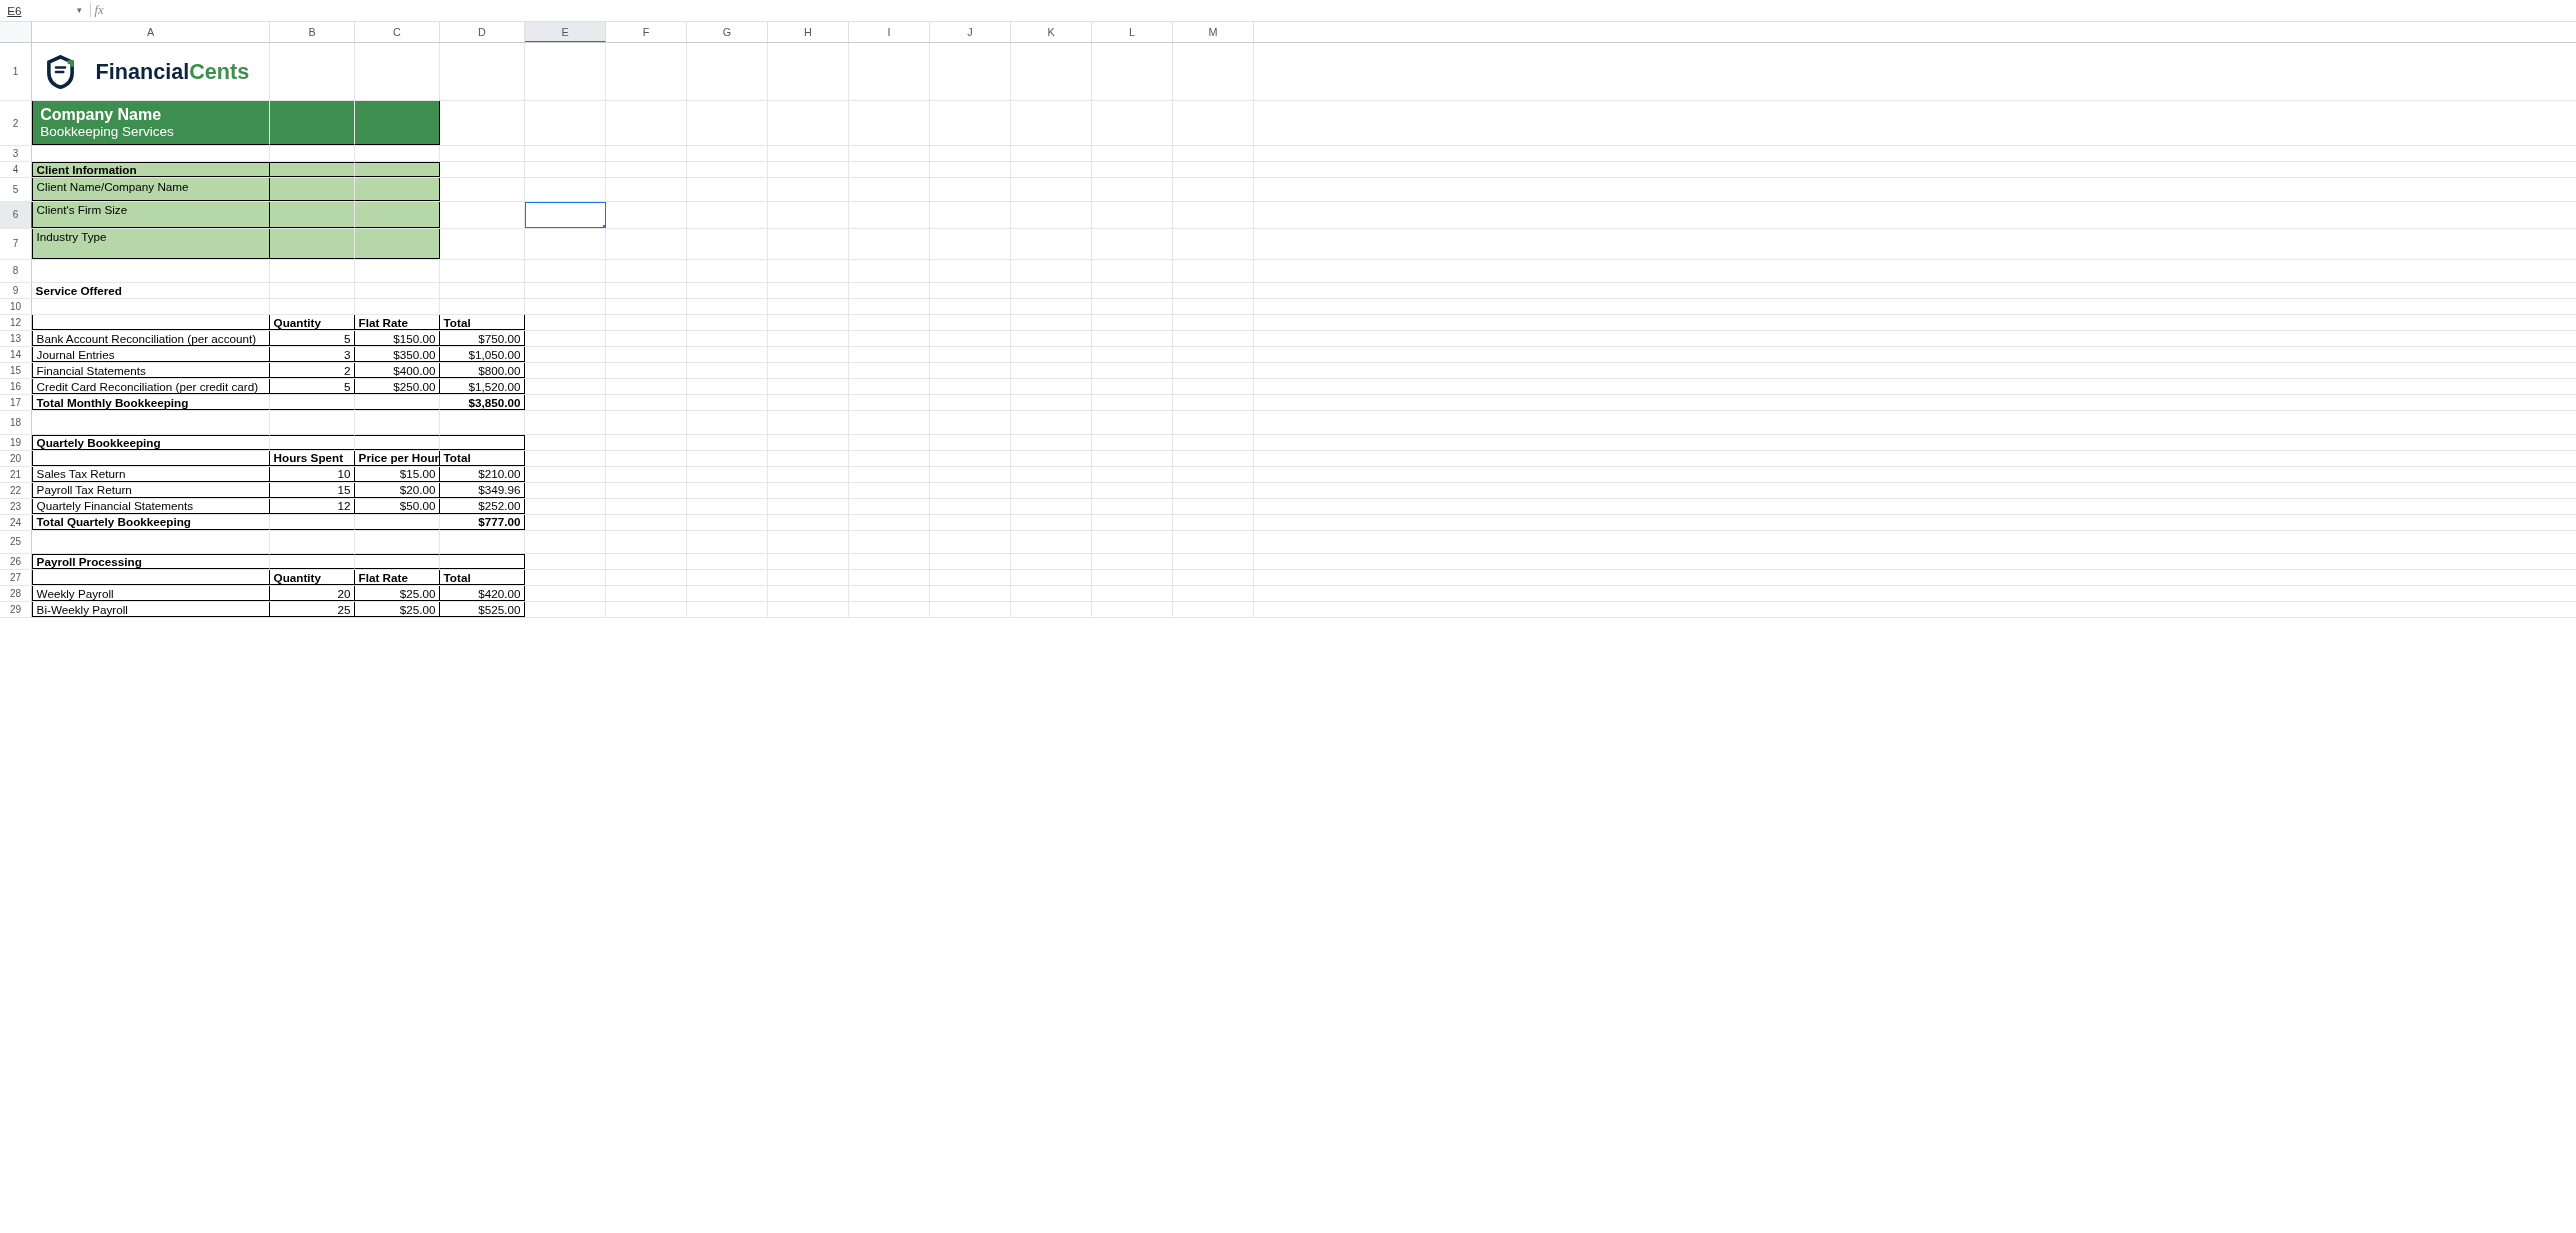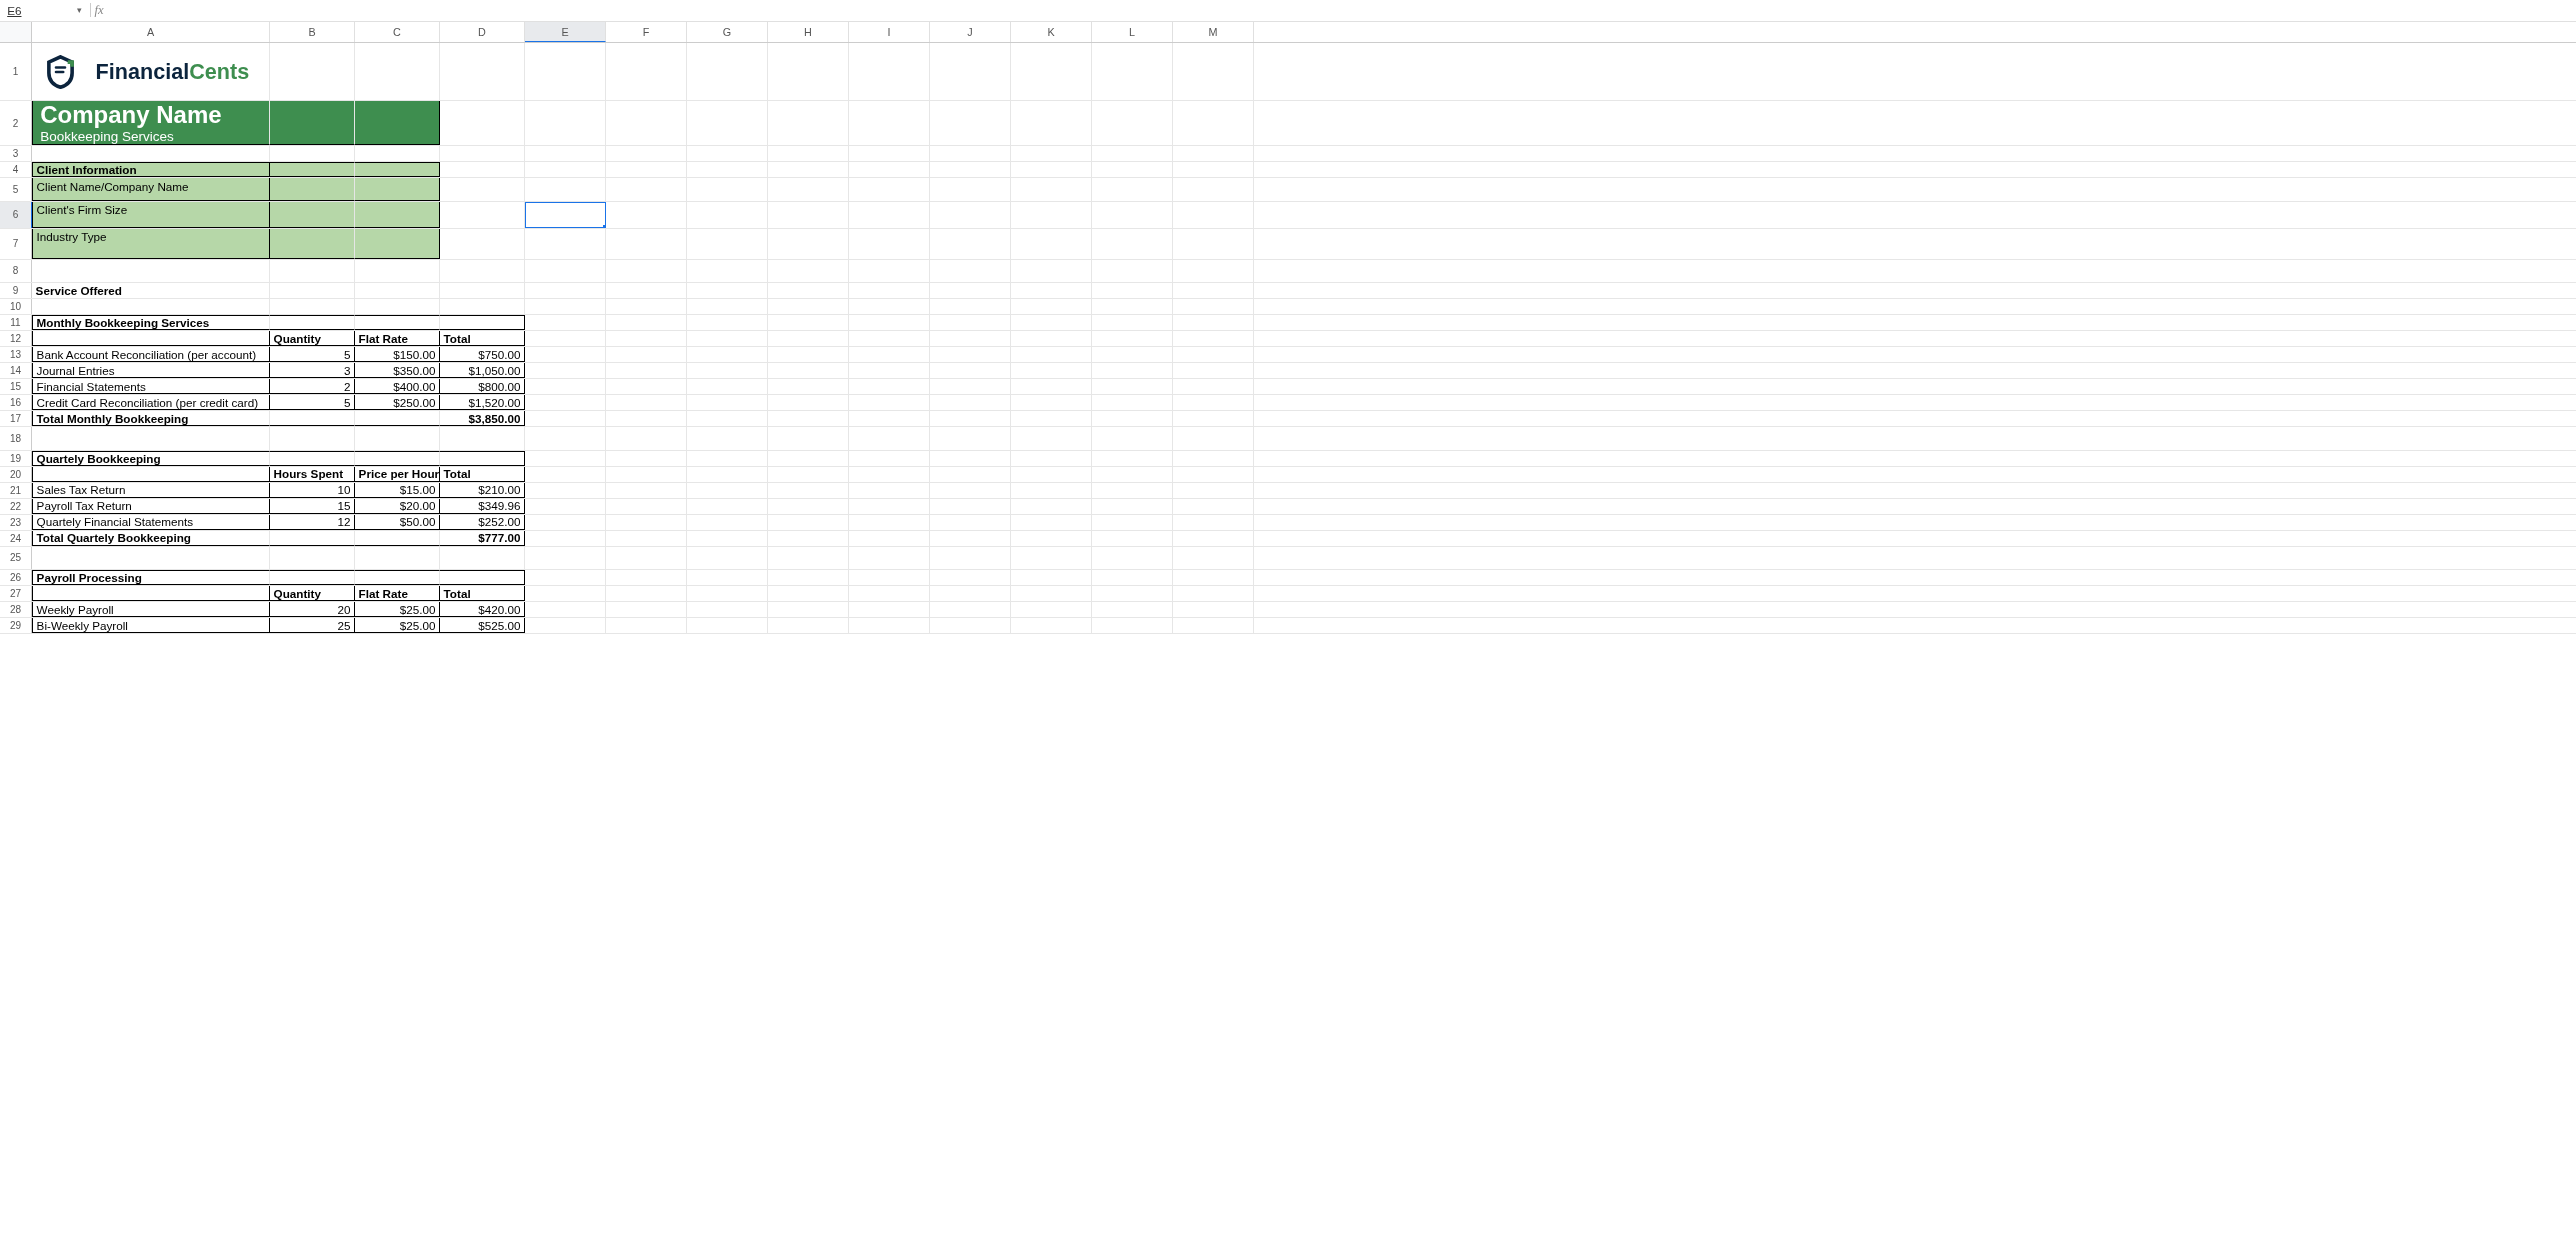--- a/index.html
+++ b/index.html
@@ -109,21 +109,21 @@
   .colB, .colC, .colD { width: 85px; min-width:85px; }
   .colE, .colF, .colG, .colH, .colI, .colJ, .colK, .colL, .colM { width: 81px; min-width:81px; }
   .num { justify-content: flex-end; }
   .bold { font-weight: bold; }
   .bb { border-bottom: 0.9px solid #000 !important; }
   .bt { border-top: 0.9px solid #000; }
   .bl { border-left: 0.9px solid #000; }
   .br-blk { border-right: 0.9px solid #000 !important; }
   .green-dark { background: #3e8e4f; }
   .green-light { background: #b6d7a8; }
-  .title-big { color: #fff; font-weight: 800; font-size: 24px; }
+  .title-big { color: #fff; font-weight: 800; font-size: 16px; }
   .subtitle { color: #fff; font-size: 13.5px; }
   .logo {
     display: flex;
     align-items: center;
     gap: 20px;
     padding-left: 9px;
   }
   .logo-text { font-size: 21.6px; font-weight: 800; color: #0c243d; }
   .logo-text span { color: #3e8e4f; }
   .selected-cell {
@@ -348,36 +348,20 @@
       <div class="cell colF"></div>
       <div class="cell colG"></div>
       <div class="cell colH"></div>
       <div class="cell colI"></div>
       <div class="cell colJ"></div>
       <div class="cell colK"></div>
       <div class="cell colL"></div>
       <div class="cell colM"></div>
   </div>
 
-  <div class="row" style="height:16px">
-    <div class="rh">11</div>
-    <div class="cell colA bold bl bt bb">Monthly Bookkeeping Services</div>
-    <div class="cell colB bt bb"></div>
-      <div class="cell colC bt bb"></div>
-      <div class="cell colD bt bb br-blk"></div>
-    <div class="cell colE"></div>
-      <div class="cell colF"></div>
-      <div class="cell colG"></div>
-      <div class="cell colH"></div>
-      <div class="cell colI"></div>
-      <div class="cell colJ"></div>
-      <div class="cell colK"></div>
-      <div class="cell colL"></div>
-      <div class="cell colM"></div>
-  </div>
 
   <div class="row" style="height:16px">
     <div class="rh">12</div>
     <div class="cell colA bl bb br-blk"></div>
     <div class="cell colB bold bb br-blk">Quantity</div>
     <div class="cell colC bold bb br-blk">Flat Rate</div>
     <div class="cell colD bold bb br-blk">Total</div>
     <div class="cell colE"></div>
       <div class="cell colF"></div>
       <div class="cell colG"></div>

